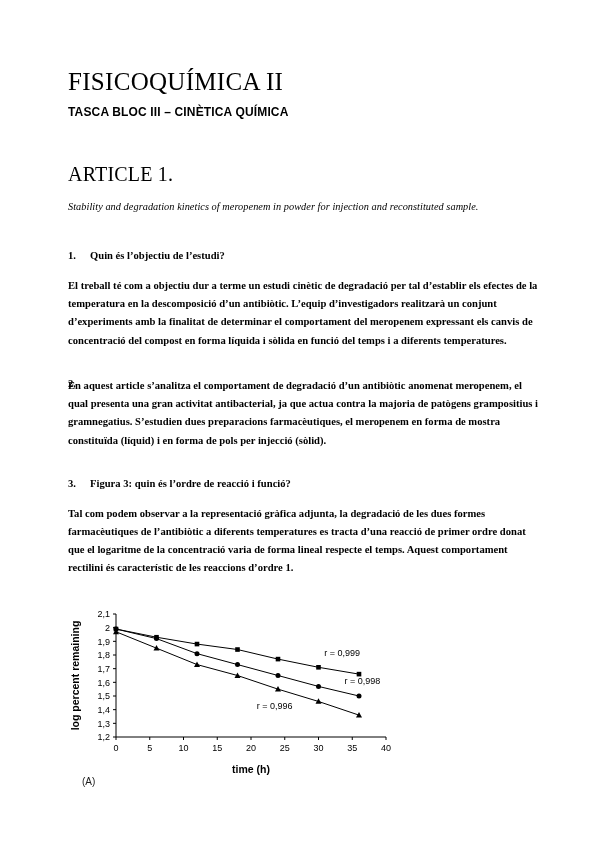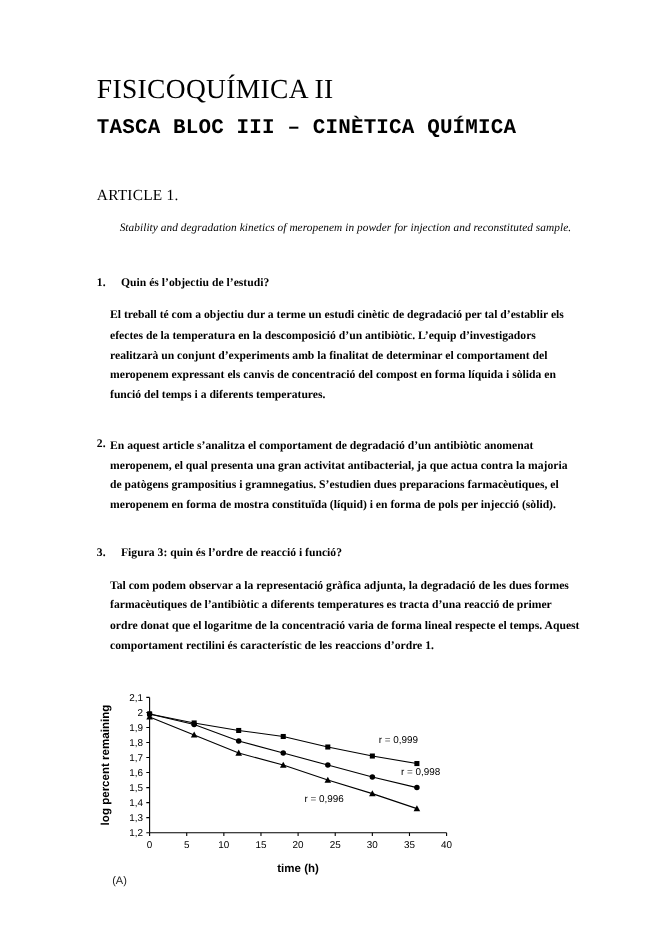--- a/index.html
+++ b/index.html
@@ -15,55 +15,54 @@
     color: #000000;
     -webkit-font-smoothing: antialiased;
     overflow: hidden;
     position: relative;
   }
   .page {
     position: relative;
     width: 600px;
     height: 848px;
     box-sizing: border-box;
-    padding: 68px 60px 30px 88px;
+    padding: 68px 60px 30px 68px;
   }
 
   
   .doc-title {
     font-family: "Liberation Serif", "DejaVu Serif", serif;
     font-size: 25px;
     font-weight: 400;
     letter-spacing: 0.3px;
     margin: 0 0 9px 0;
     line-height: 1.1;
   }
   .doc-subtitle {
-    font-family: Liberation Mono, monospace;
-    font-size: 19px;
+    font-family: Liberation Sans, sans-serif;
+    font-size: 12px;
     font-weight: 700;
     letter-spacing: 0.15px;
     margin: 0 0 44px 0;
     line-height: 1.2;
   }
   .article-heading {
     font-family: "Liberation Serif", "DejaVu Serif", serif;
-    font-size: 14px;
+    font-size: 20px;
     font-weight: 400;
     letter-spacing: 0.2px;
     margin: 0 0 14px 0;
   }
   .article-citation {
     font-family: "Liberation Serif", "DejaVu Serif", serif;
     font-style: italic;
     font-size: 10.3px;
     letter-spacing: 0.05px;
     margin: 0 0 36px 0;
     line-height: 1.3;
-    text-align: center;
   }
 
   
   .qa-block { margin: 0 0 27px 0; }
   .question {
     font-family: "Liberation Serif", "DejaVu Serif", serif;
     font-weight: 700;
     font-size: 10.6px;
     margin: 0 0 14px 0;
     padding-left: 22px;
@@ -74,21 +73,21 @@
     position: absolute;
     left: 0;
     top: 0;
     font-weight: 700;
   }
   .answer {
     font-family: "Liberation Serif", "DejaVu Serif", serif;
     font-weight: 700;
     font-size: 10.6px;
     line-height: 1.72;
-    margin: 12px;
+    margin: 0;
     text-align: left;
   }
 
   
   .figure-wrap {
     margin: 14px 0 0 0;
     position: relative;
     width: 330px;
     height: 185px;
   }

